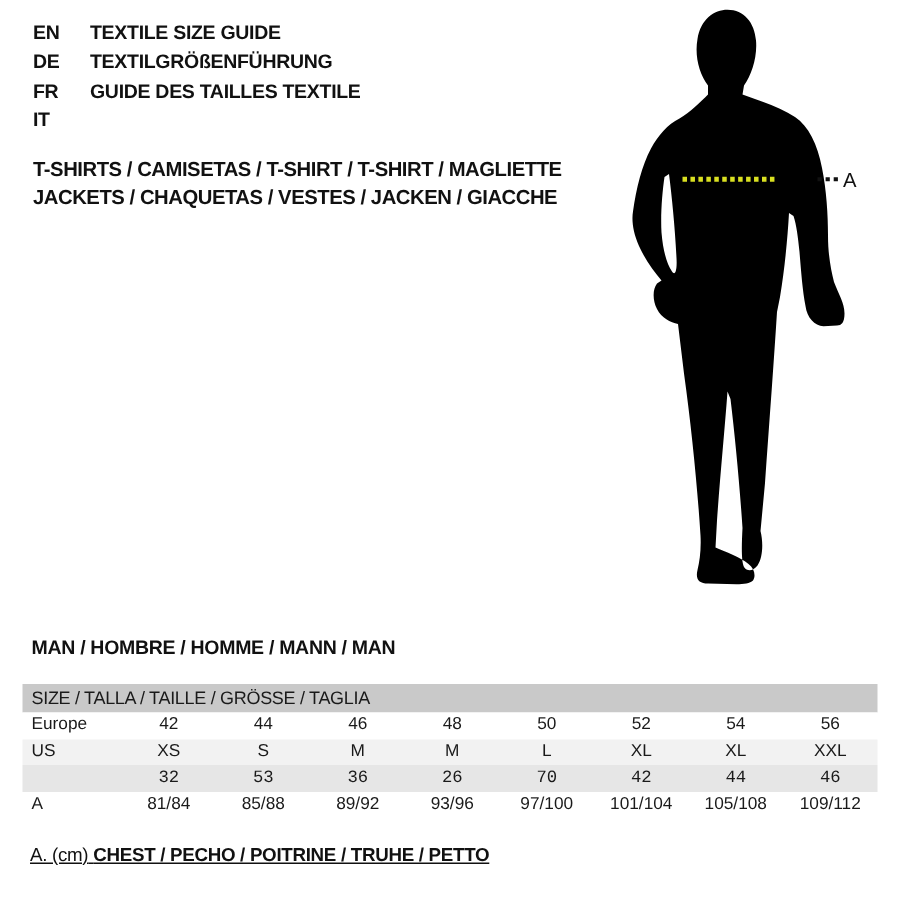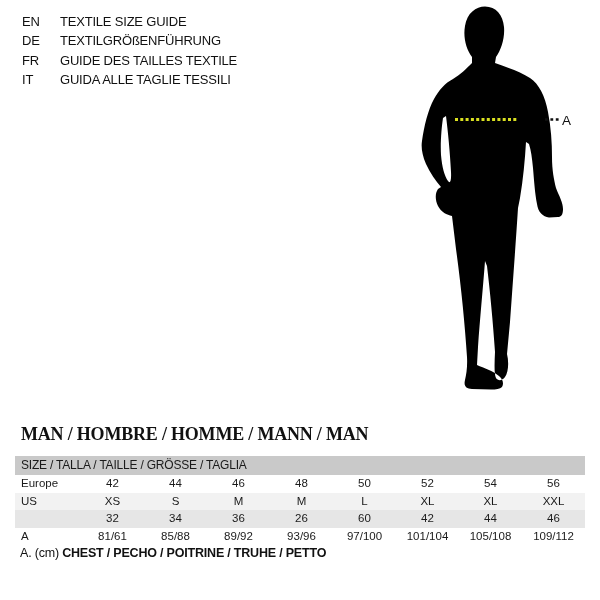--- a/index.html
+++ b/index.html
@@ -1,37 +1,37 @@
 <!DOCTYPE html>
 <html><head>
 <meta charset="utf-8">
 <style>
   html,body{margin:0;padding:0;background:#ffffff;}
   .canvas{
     position:relative;width:600px;height:600px;background:#ffffff;overflow:hidden;
     font-family:"Liberation Sans",sans-serif;color:#111;
   }
   
-  .lang-list{position:absolute;left:22px;top:12px;font-size:13px;font-weight:normal;letter-spacing:-0.2px;}
+  .lang-list{position:absolute;left:22px;top:12px;font-size:13px;font-weight:bold;letter-spacing:-0.2px;}
   .lang-row{display:flex;height:19.4px;line-height:19.4px;}
   .lang-code{width:38px;}
   
   .product-lines{position:absolute;left:22px;top:104px;font-size:13.5px;font-weight:bold;line-height:18.5px;letter-spacing:-0.3px;}
   
   .figure{position:absolute;left:410px;top:0;width:190px;height:400px;}
   
-  .section-title{position:absolute;left:21px;top:424px;font-size:18px;font-weight:bold;letter-spacing:-0.2px;font-family:Liberation Serif, serif;}
+  .section-title{position:absolute;left:21px;top:424px;font-size:13px;font-weight:bold;letter-spacing:-0.2px;}
   
   .size-table{position:absolute;left:15px;top:456px;width:570px;font-size:11.5px;color:#1a1a1a;}
   .tbl-header{height:19px;line-height:19px;padding-left:6px;font-size:12px;letter-spacing:-0.2px;box-sizing:border-box;}
   .tbl-row{display:flex;height:17.5px;line-height:17.5px;}
   .tbl-label{width:66px;padding-left:6px;box-sizing:border-box;}
   .tbl-cell{width:63px;text-align:center;}
   
-  .footnote{position:absolute;left:20px;top:546px;font-size:12.5px;letter-spacing:-0.2px;}
+  .footnote{position:absolute;left:20px;top:563px;font-size:12.5px;letter-spacing:-0.2px;text-decoration:underline;}
   .footnote .bold{font-weight:bold;}
 </style>
 </head>
 <body>
 
 <div class="canvas">
 
   <div class="lang-list">
       <div class="lang-row">
         <span class="lang-code">EN</span>
@@ -40,24 +40,27 @@
       <div class="lang-row">
         <span class="lang-code">DE</span>
         <span class="lang-label">TEXTILGRÖßENFÜHRUNG</span>
       </div>
       <div class="lang-row">
         <span class="lang-code">FR</span>
         <span class="lang-label">GUIDE DES TAILLES TEXTILE</span>
       </div>
       <div class="lang-row">
         <span class="lang-code">IT</span>
-        <span class="lang-label">GUIDA ALLE TAGLIE TESSILI</span>
       </div>
     </div>
 
+  <div class="product-lines">
+    <div>T-SHIRTS / CAMISETAS / T-SHIRT / T-SHIRT / MAGLIETTE</div>
+    <div>JACKETS / CHAQUETAS / VESTES / JACKEN / GIACCHE</div>
+  </div>
 
   <svg class="figure" viewBox="0 0 190 400" xmlns="http://www.w3.org/2000/svg">
     <path fill-rule="evenodd" d="M 62 57
          C 56 49 53 37 55 26
          C 57 13 66 6.5 75 6.5
          C 86 6.5 93 15 94 27
          C 95 38 91 50 86 57
          L 85 63
          C 99 68 111 72 120 78
          C 129 84 135 96 138 112
@@ -128,34 +131,34 @@
         <span class="tbl-label">US</span>
         <span class="tbl-cell">XS</span>
         <span class="tbl-cell">S</span>
         <span class="tbl-cell">M</span>
         <span class="tbl-cell">M</span>
         <span class="tbl-cell">L</span>
         <span class="tbl-cell">XL</span>
         <span class="tbl-cell">XL</span>
         <span class="tbl-cell">XXL</span>
       </div>
-      <div class="tbl-row" style="background: rgb(230, 230, 230);">
+      <div class="tbl-row" style="background: rgb(230, 230, 230); font-family: Liberation Mono, monospace;">
         <span class="tbl-label"></span>
         <span class="tbl-cell">32</span>
-        <span class="tbl-cell">34</span>
+        <span class="tbl-cell">53</span>
         <span class="tbl-cell">36</span>
         <span class="tbl-cell">26</span>
-        <span class="tbl-cell">60</span>
+        <span class="tbl-cell">70</span>
         <span class="tbl-cell">42</span>
         <span class="tbl-cell">44</span>
         <span class="tbl-cell">46</span>
       </div>
       <div class="tbl-row" style="background: rgb(255, 255, 255);">
         <span class="tbl-label">A</span>
-        <span class="tbl-cell">81/61</span>
+        <span class="tbl-cell">81/84</span>
         <span class="tbl-cell">85/88</span>
         <span class="tbl-cell">89/92</span>
         <span class="tbl-cell">93/96</span>
         <span class="tbl-cell">97/100</span>
         <span class="tbl-cell">101/104</span>
         <span class="tbl-cell">105/108</span>
         <span class="tbl-cell">109/112</span>
       </div>
     </div>
 

